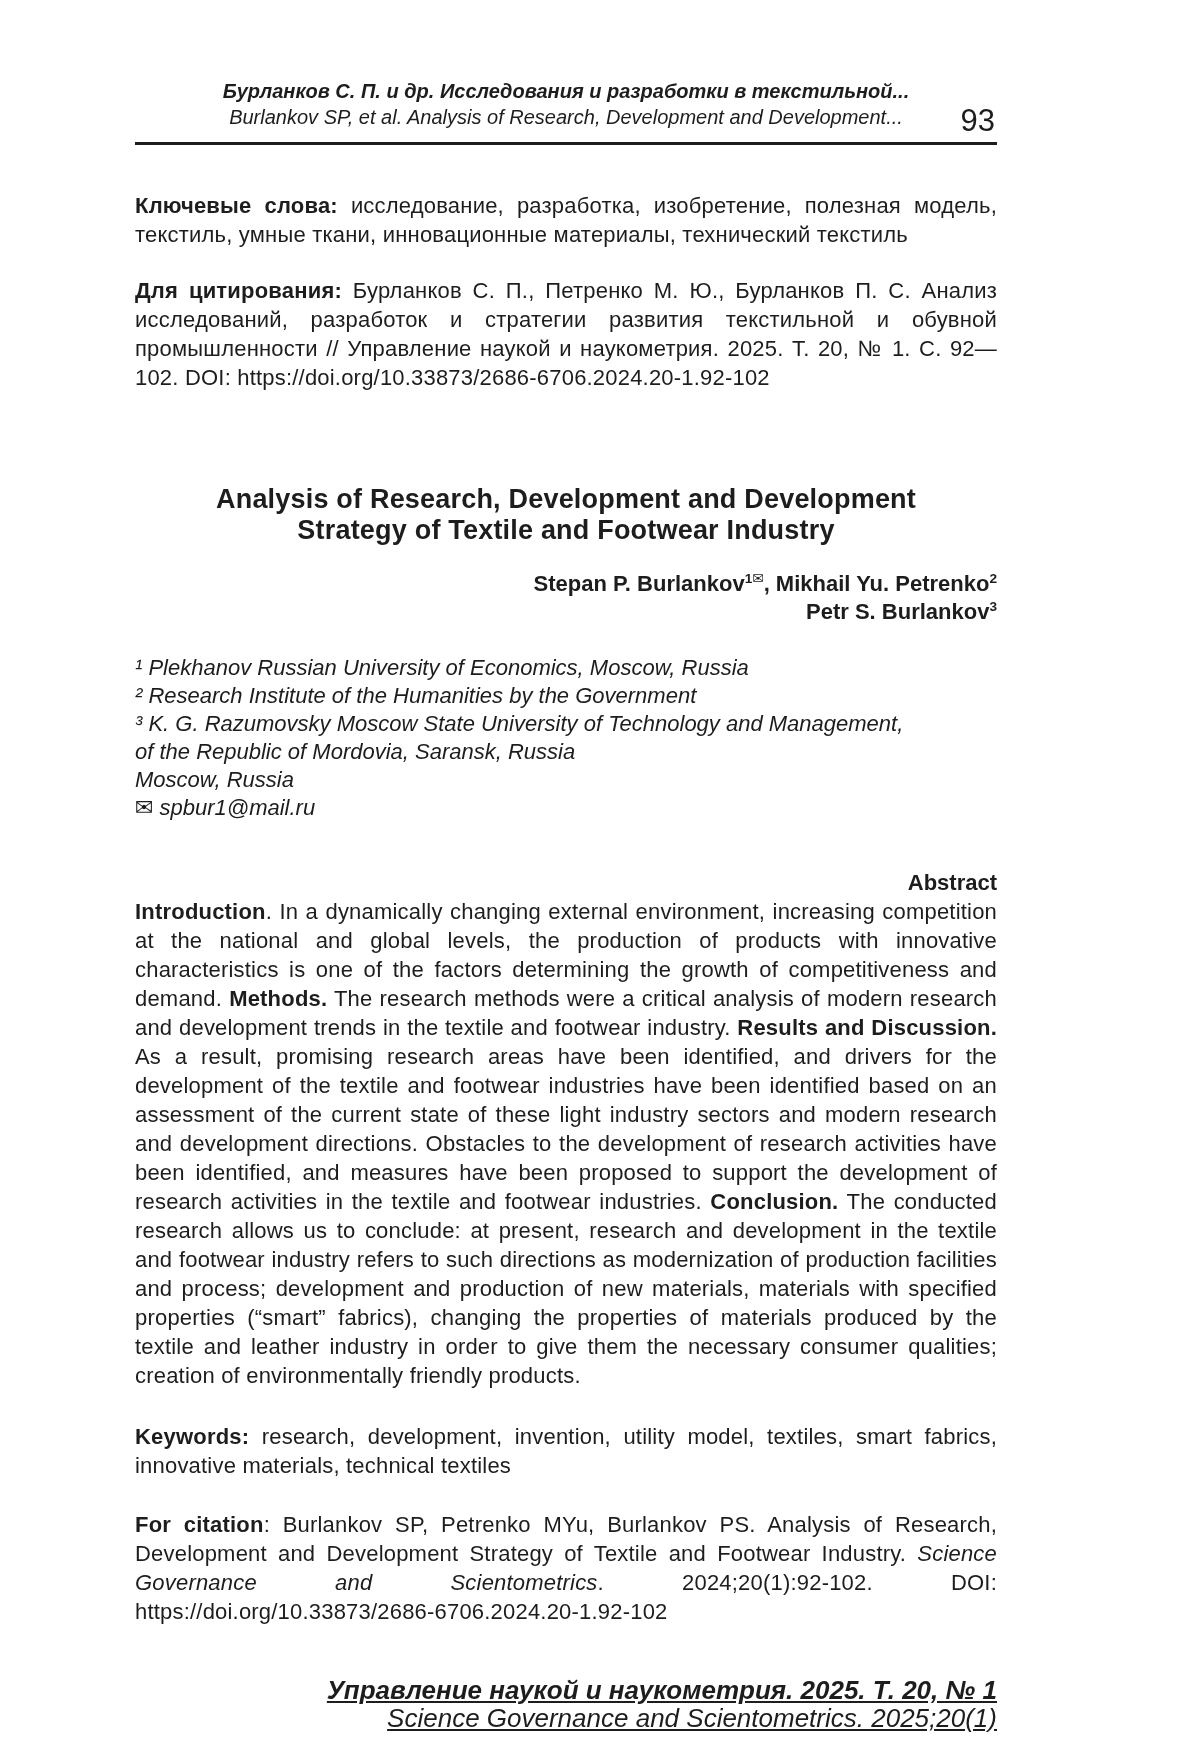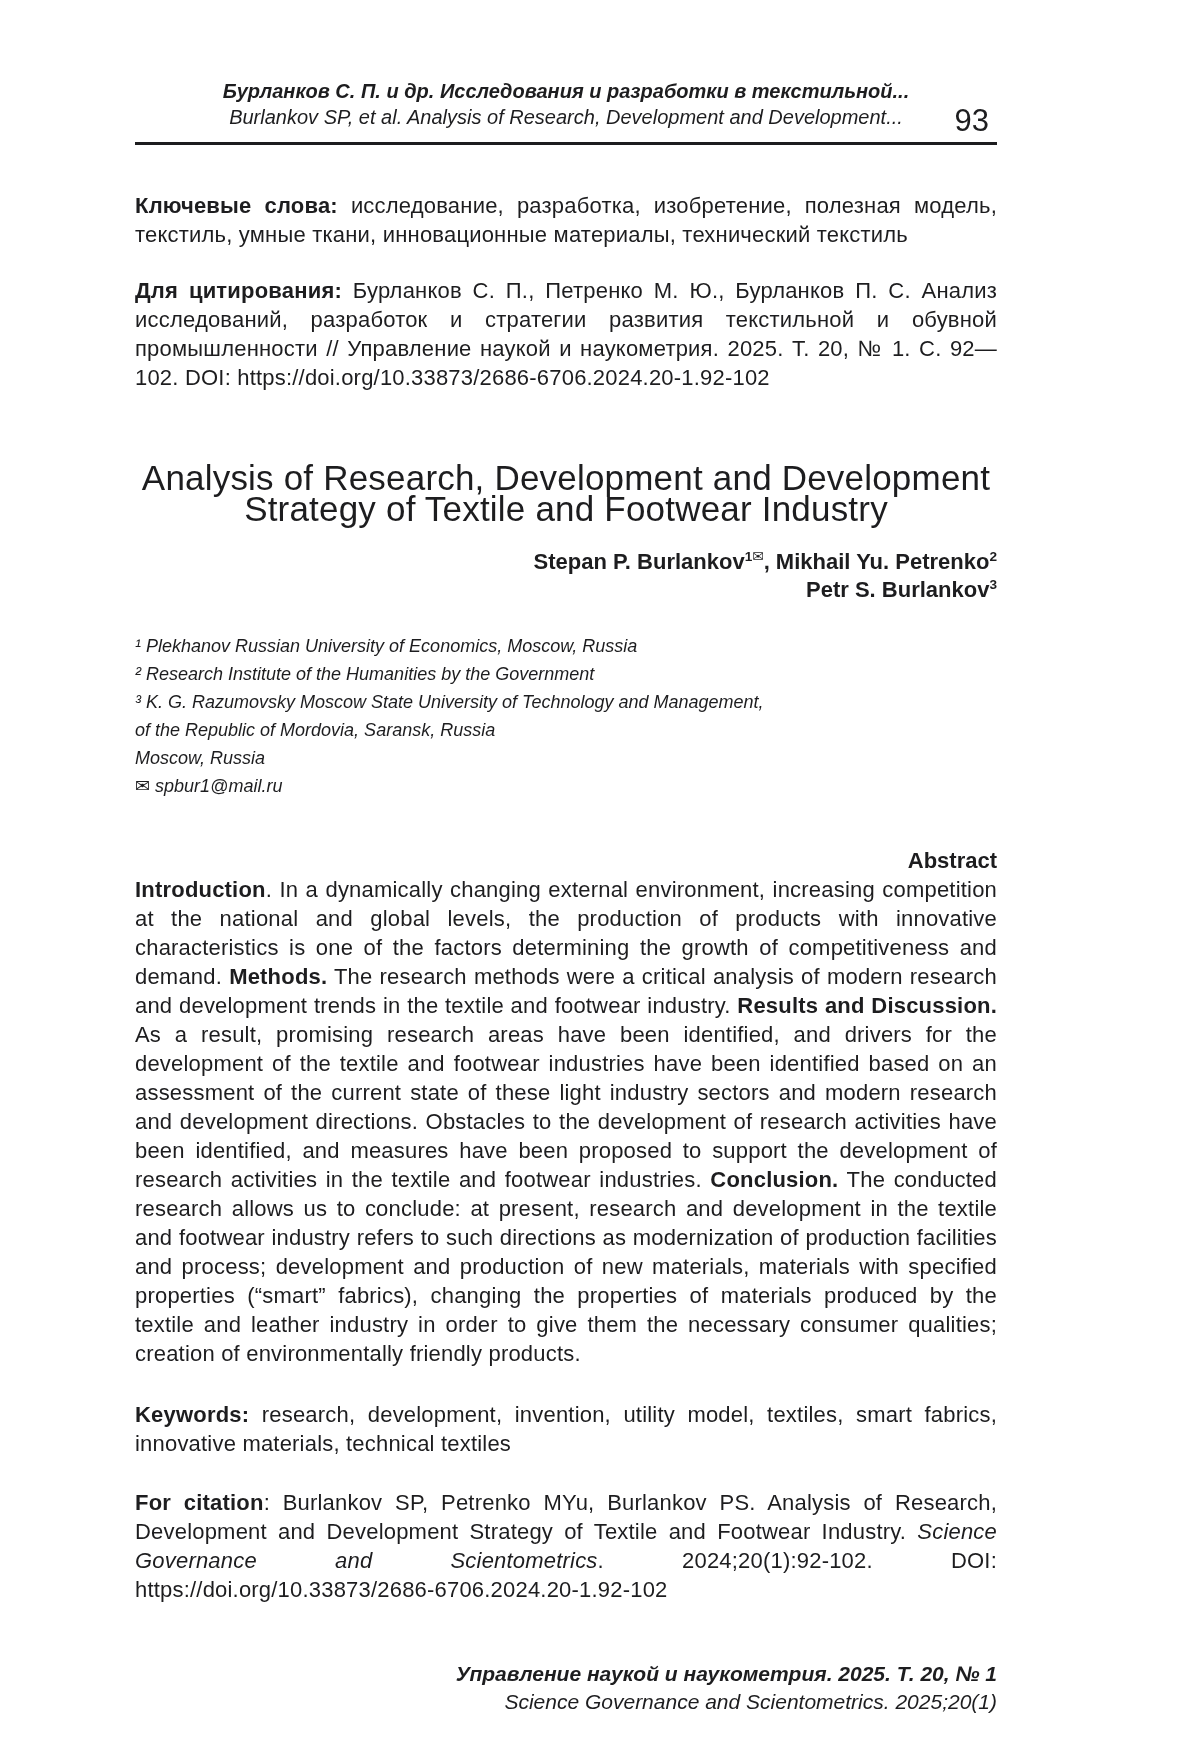--- a/index.html
+++ b/index.html
@@ -9,48 +9,48 @@
     font-family:"Liberation Sans","DejaVu Sans",sans-serif;
     color:#1d1d1f;
     -webkit-font-smoothing:antialiased;
   }
   .page { position:relative; width:1132px; height:1756px; padding:78px 135px 0 135px; background:#ffffff; }
 
   
   .running-head { position:relative; text-align:center; font-size:20px; line-height:26px; }
   .rh-ru { font-weight:700; font-style:italic; }
   .rh-en { font-style:italic; }
-  .page-number { position:absolute; right:8px; bottom:-6px; font-size:31px; font-weight:400; line-height:31px; }
+  .page-number { position:absolute; right:2px; bottom:-6px; font-size:31px; font-weight:400; line-height:31px; }
   .rule { height:3px; background:#1d1d1f; margin-top:12px; }
 
   
   .para { font-size:22px; line-height:29px; text-align:justify; letter-spacing:0.2px; }
   .b { font-weight:700; }
   .i { font-style:italic; }
   sup { font-size:62%; line-height:0; vertical-align:super; }
 
   .keywords-ru { margin-top:46px; }
   .citation-ru { margin-top:27px; }
 
-  .title { margin-top:70px; text-align:center; font-size:35px; line-height:31px; font-weight:400; letter-spacing:0.2px; }
+  .title { margin-top:92px; text-align:center; font-size:27px; line-height:31px; font-weight:700; letter-spacing:0.2px; }
   .title span { display:block; }
 
   .authors { margin-top:24px; text-align:right; font-size:22px; line-height:28px; }
   .authors .line { display:block; }
 
-  .affiliations { margin-top:28px; font-style:italic; font-size:18px; line-height:28px; }
+  .affiliations { margin-top:28px; font-style:italic; font-size:22px; line-height:28px; }
 
   .abstract-heading { margin-top:46px; font-size:22px; line-height:29px; font-weight:700;text-align:right; }
   .abstract-body { margin-top:0; }
 
   .keywords-en { margin-top:32px; }
   .citation-en { margin-top:30px; }
 
   
-  .page-footer { position:absolute; right:135px; bottom:40px; text-align:right; font-size:21px; line-height:28px; }
+  .page-footer { position:absolute; right:135px; bottom:24px; text-align:right; font-size:26px; line-height:28px;text-decoration:underline; }
   .pf-ru { font-weight:700; font-style:italic; }
   .pf-en { font-style:italic; }
 </style>
 </head>
 <body>
 
 <div class="page">
 
   <header class="running-head">
     <div class="rh-ru">Бурланков С. П. и др. Исследования и разработки в текстильной...</div>

